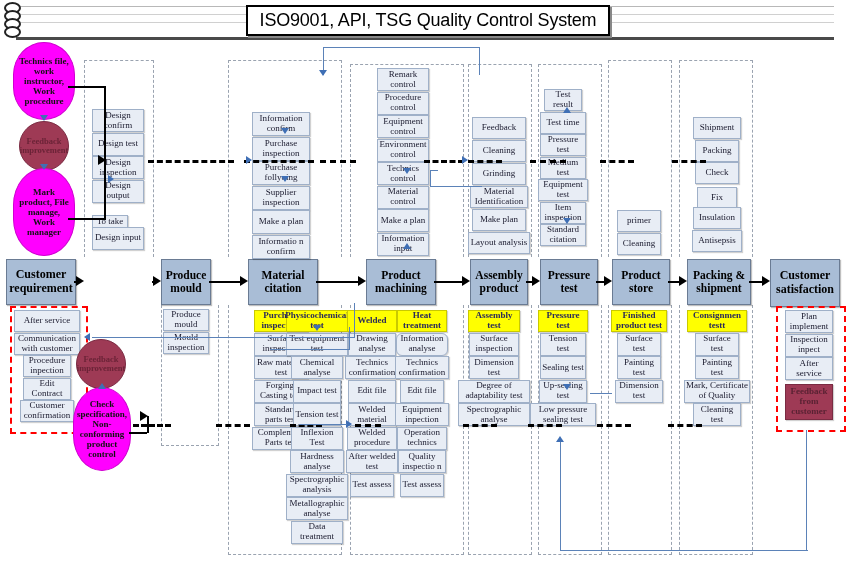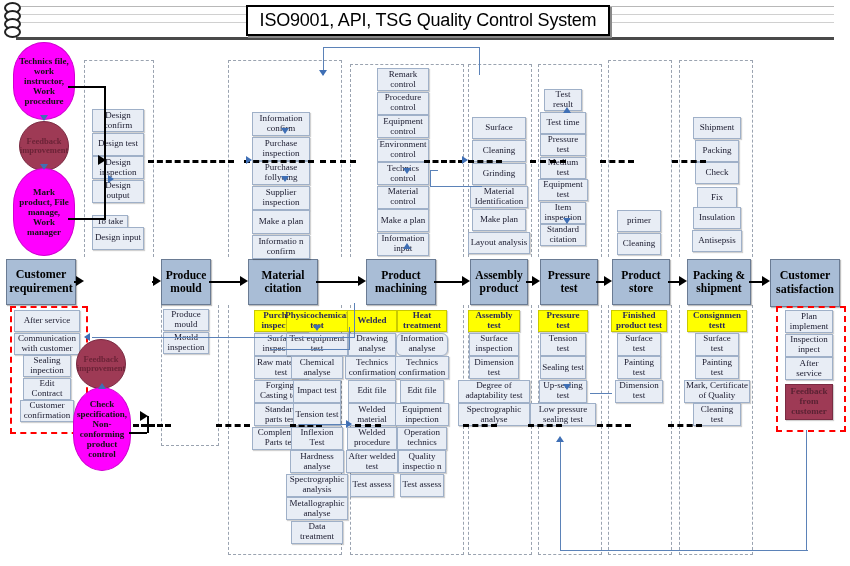--- a/index.html
+++ b/index.html
@@ -142,21 +142,21 @@
     <div class="sb" style="left: 252px; top: 210px; width: 58px; height: 24px;">Make a plan</div>
     <div class="sb" style="left: 252px; top: 234.5px; width: 58px; height: 24px;">Informatio n confirm</div>
     <div class="sb" style="left: 377px; top: 68px; width: 52px; height: 23px;">Remark control</div>
     <div class="sb" style="left: 377px; top: 91.5px; width: 52px; height: 23px;">Procedure control</div>
     <div class="sb" style="left: 377px; top: 115px; width: 52px; height: 23px;">Equipment control</div>
     <div class="sb" style="left: 377px; top: 138.5px; width: 52px; height: 23px;">Environment control</div>
     <div class="sb" style="left: 377px; top: 162px; width: 52px; height: 23px;">Technics control</div>
     <div class="sb" style="left: 377px; top: 185.5px; width: 52px; height: 23px;">Material control</div>
     <div class="sb" style="left: 377px; top: 209px; width: 52px; height: 23px;">Make a plan</div>
     <div class="sb" style="left: 377px; top: 232.5px; width: 52px; height: 23px;">Information input</div>
-    <div class="sb" style="left: 472px; top: 117px; width: 54px; height: 22px;">Surface</div>
+    <div class="sb" style="left: 472px; top: 117px; width: 54px; height: 22px;">Feedback</div>
     <div class="sb" style="left: 472px; top: 140px; width: 54px; height: 22px;">Cleaning</div>
     <div class="sb" style="left: 472px; top: 163px; width: 54px; height: 22px;">Grinding</div>
     <div class="sb" style="left: 470px; top: 186px; width: 58px; height: 22px;">Material Identification</div>
     <div class="sb" style="left: 472px; top: 209px; width: 54px; height: 22px;">Make plan</div>
     <div class="sb" style="left: 468px; top: 232px; width: 62px; height: 22px;">Layout analysis</div>
     <div class="sb" style="left: 544px; top: 89px; width: 38px; height: 22px;">Test result</div>
     <div class="sb" style="left: 540px; top: 111.5px; width: 46px; height: 22px;">Test time</div>
     <div class="sb" style="left: 540px; top: 134px; width: 46px; height: 22px;">Pressure test</div>
     <div class="sb" style="left: 540px; top: 156.5px; width: 46px; height: 22px;">Medium test</div>
     <div class="sb" style="left: 538px; top: 179px; width: 50px; height: 22px;">Equipment test</div>
@@ -200,21 +200,21 @@
     <div class="arr-d sm" style="left: 281px; top: 128px;"></div>
     <div class="arr-d sm" style="left: 281px; top: 176px;"></div>
     <div class="arr-d sm" style="left: 403px; top: 168px;"></div>
     <div class="arr-u sm" style="left: 403px; top: 243px;"></div>
     <div class="arr-u sm" style="left: 563px; top: 107px;"></div>
     <div class="arr-d sm" style="left: 563px; top: 218px;"></div>
     <div class="arr-r sm" style="left: 108px; top: 175px;"></div>
     <div class="redbox" style="left: 10px; top: 306px; width: 74px; height: 124px;"></div>
     <div class="sb" style="left: 14px; top: 310px; width: 66px; height: 22px;">After service</div>
     <div class="sb" style="left: 14px; top: 332.5px; width: 66px; height: 22px;">Communication with customer</div>
-    <div class="sb" style="left: 23px; top: 355px; width: 48px; height: 22px;">Sealing inpection</div>
+    <div class="sb" style="left: 23px; top: 355px; width: 48px; height: 22px;">Procedure inpection</div>
     <div class="sb" style="left: 23px; top: 377.5px; width: 48px; height: 22px;">Edit Contract</div>
     <div class="sb" style="left: 20px; top: 400px; width: 54px; height: 22px;">Customer confirmation</div>
     <div class="sb" style="left: 163px; top: 309px; width: 46px; height: 22px;">Produce mould</div>
     <div class="sb" style="left: 163px; top: 331.5px; width: 46px; height: 22px;">Mould inspection</div>
     <div class="sb yellow" style="left: 254px; top: 310px; width: 54px; height: 22px;">Purchase inspection</div>
     <div class="sb" style="left: 254px; top: 332.5px; width: 54px; height: 23px;">Surface inspection</div>
     <div class="sb" style="left: 254px; top: 356px; width: 54px; height: 23px;">Raw material test</div>
     <div class="sb" style="left: 254px; top: 379.5px; width: 54px; height: 23px;">Forging, Casting test</div>
     <div class="sb" style="left: 254px; top: 403px; width: 54px; height: 23px;">Standard parts test</div>
     <div class="sb" style="left: 252px; top: 426.5px; width: 58px; height: 23px;">Complement Parts test</div>

